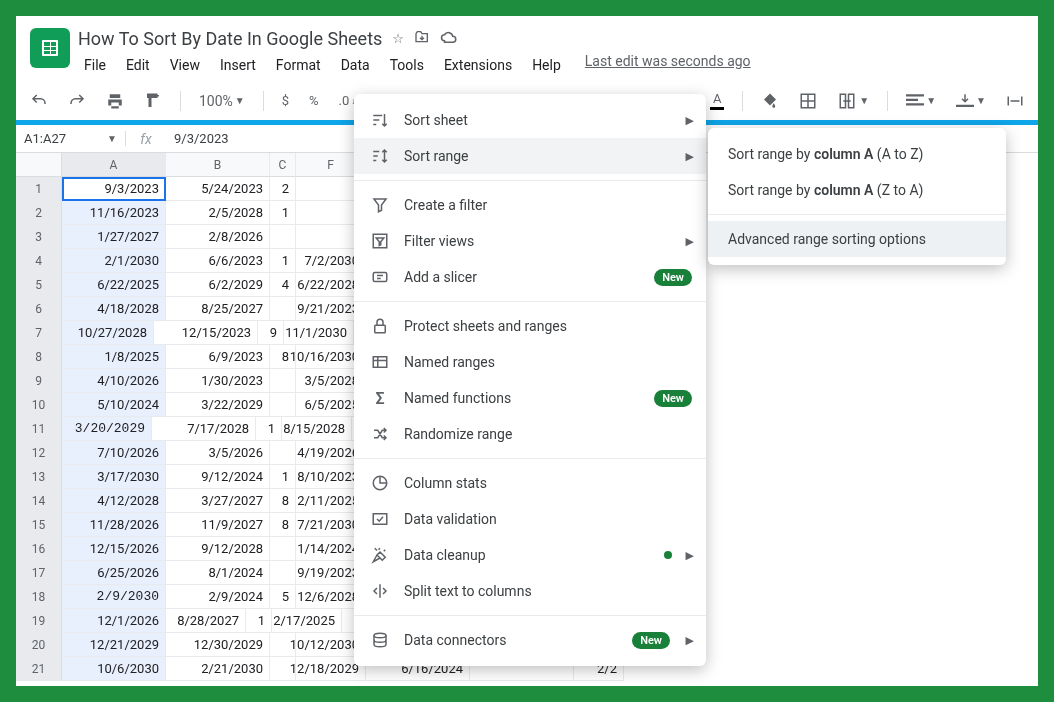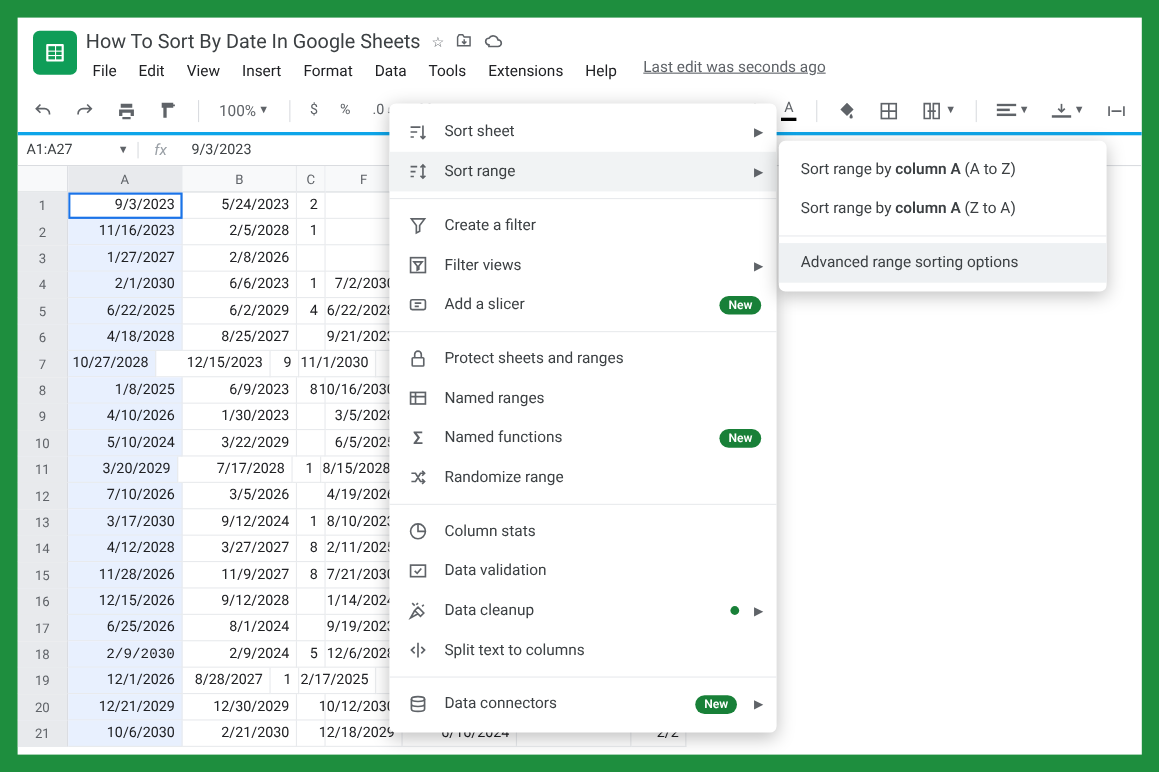--- a/index.html
+++ b/index.html
@@ -23,21 +23,21 @@
   .logo { width:40px; height:40px; background:#0f9d58; border-radius:6px; display:flex; align-items:center; justify-content:center; margin:4px 8px 0 6px; }
   .logo svg { width:24px; height:24px; }
   .title-area { flex:1; }
   .title-row { display:flex; align-items:center; gap:10px; padding-top:4px;}
   .doc-title { font-size:18px; color:#3c4043; }
   .title-icon { color:#5f6368; cursor:pointer; }
   .menubar { display:flex; gap:8px; margin-top:4px; }
   .menuitem { padding:4px 6px; font-size:14px; color:#202124; cursor:pointer; border-radius:4px;}
   .last-edit { color:#5f6368; text-decoration: underline; margin-left:10px; font-size:14px; cursor:pointer;}
   
-  .toolbar { display:flex; align-items:center; padding: 6px 8px; border-bottom:3px solid #0ea5e9; gap:8px; margin-top:4px;}
+  .toolbar { display:flex; align-items:center; padding: 6px 8px; border-bottom:5px solid #0ea5e9; gap:8px; margin-top:4px;}
   .tbtn { color:#5f6368; padding:4px 6px; cursor:pointer; display:flex; align-items:center; gap:2px; border-radius:4px;}
   .tsep { width:1px; height:20px; background:#dadce0; margin:0 4px;}
   .zoom { font-size:14px; }
   .A-underline { display:flex; flex-direction:column; align-items:center; }
   .A-underline .bar { width:14px; height:3px; background:#000; margin-top:1px;}
   
   .fxrow { display:flex; align-items:center; border-bottom:1px solid #dadce0; height:28px;}
   .namebox { width:110px; border-right:1px solid #dadce0; display:flex; align-items:center; justify-content:space-between; padding:0 8px; font-size:13px;}
   .fxlabel { width:40px; text-align:center; color:#9aa0a6; font-style:italic; font-size:14px;}
   .fxval { padding-left:8px; font-size:13px; }
@@ -288,21 +288,21 @@
           <div class="row">
             <div class="cell sel" style="width: 104px;">4/18/2028</div>
             <div class="cell" style="width: 104px;">8/25/2027</div>
             <div class="cell" style="width: 26px;"></div>
             <div class="cell" style="width: 70px;">9/21/2023</div>
             <div class="cell" style="width: 104px;">6/14/2027</div>
             <div class="cell" style="width: 104px;"></div>
             <div class="cell" style="width: 50px;">1/7</div>
           </div>
           <div class="row">
-            <div class="cell sel" style="width: 80px;">10/27/2028</div>
+            <div class="cell sel" style="width: 92px;">10/27/2028</div>
             <div class="cell" style="width: 104px;">12/15/2023</div>
             <div class="cell" style="width: 26px;">9</div>
             <div class="cell" style="width: 70px;">11/1/2030</div>
             <div class="cell" style="width: 104px;">12/29/2030</div>
             <div class="cell" style="width: 104px;"></div>
             <div class="cell" style="width: 50px;">4/28</div>
           </div>
           <div class="row">
             <div class="cell sel" style="width: 104px;">1/8/2025</div>
             <div class="cell" style="width: 104px;">6/9/2023</div>
@@ -324,21 +324,21 @@
           <div class="row">
             <div class="cell sel" style="width: 104px;">5/10/2024</div>
             <div class="cell" style="width: 104px;">3/22/2029</div>
             <div class="cell" style="width: 26px;"></div>
             <div class="cell" style="width: 70px;">6/5/2025</div>
             <div class="cell" style="width: 104px;">11/14/2028</div>
             <div class="cell" style="width: 104px;"></div>
             <div class="cell" style="width: 50px;">5/2</div>
           </div>
           <div class="row">
-            <div class="cell sel" style="width: 100px;">3/20/2029</div>
+            <div class="cell sel" style="width: 90px; font-family: Liberation Mono, monospace;">3/20/2029</div>
             <div class="cell" style="width: 104px;">7/17/2028</div>
             <div class="cell" style="width: 26px;">1</div>
             <div class="cell" style="width: 70px;">8/15/2028</div>
             <div class="cell" style="width: 104px;">12/1/2028</div>
             <div class="cell" style="width: 104px;"></div>
             <div class="cell" style="width: 50px;">8/1</div>
           </div>
           <div class="row">
             <div class="cell sel" style="width: 104px;">7/10/2026</div>
             <div class="cell" style="width: 104px;">3/5/2026</div>

